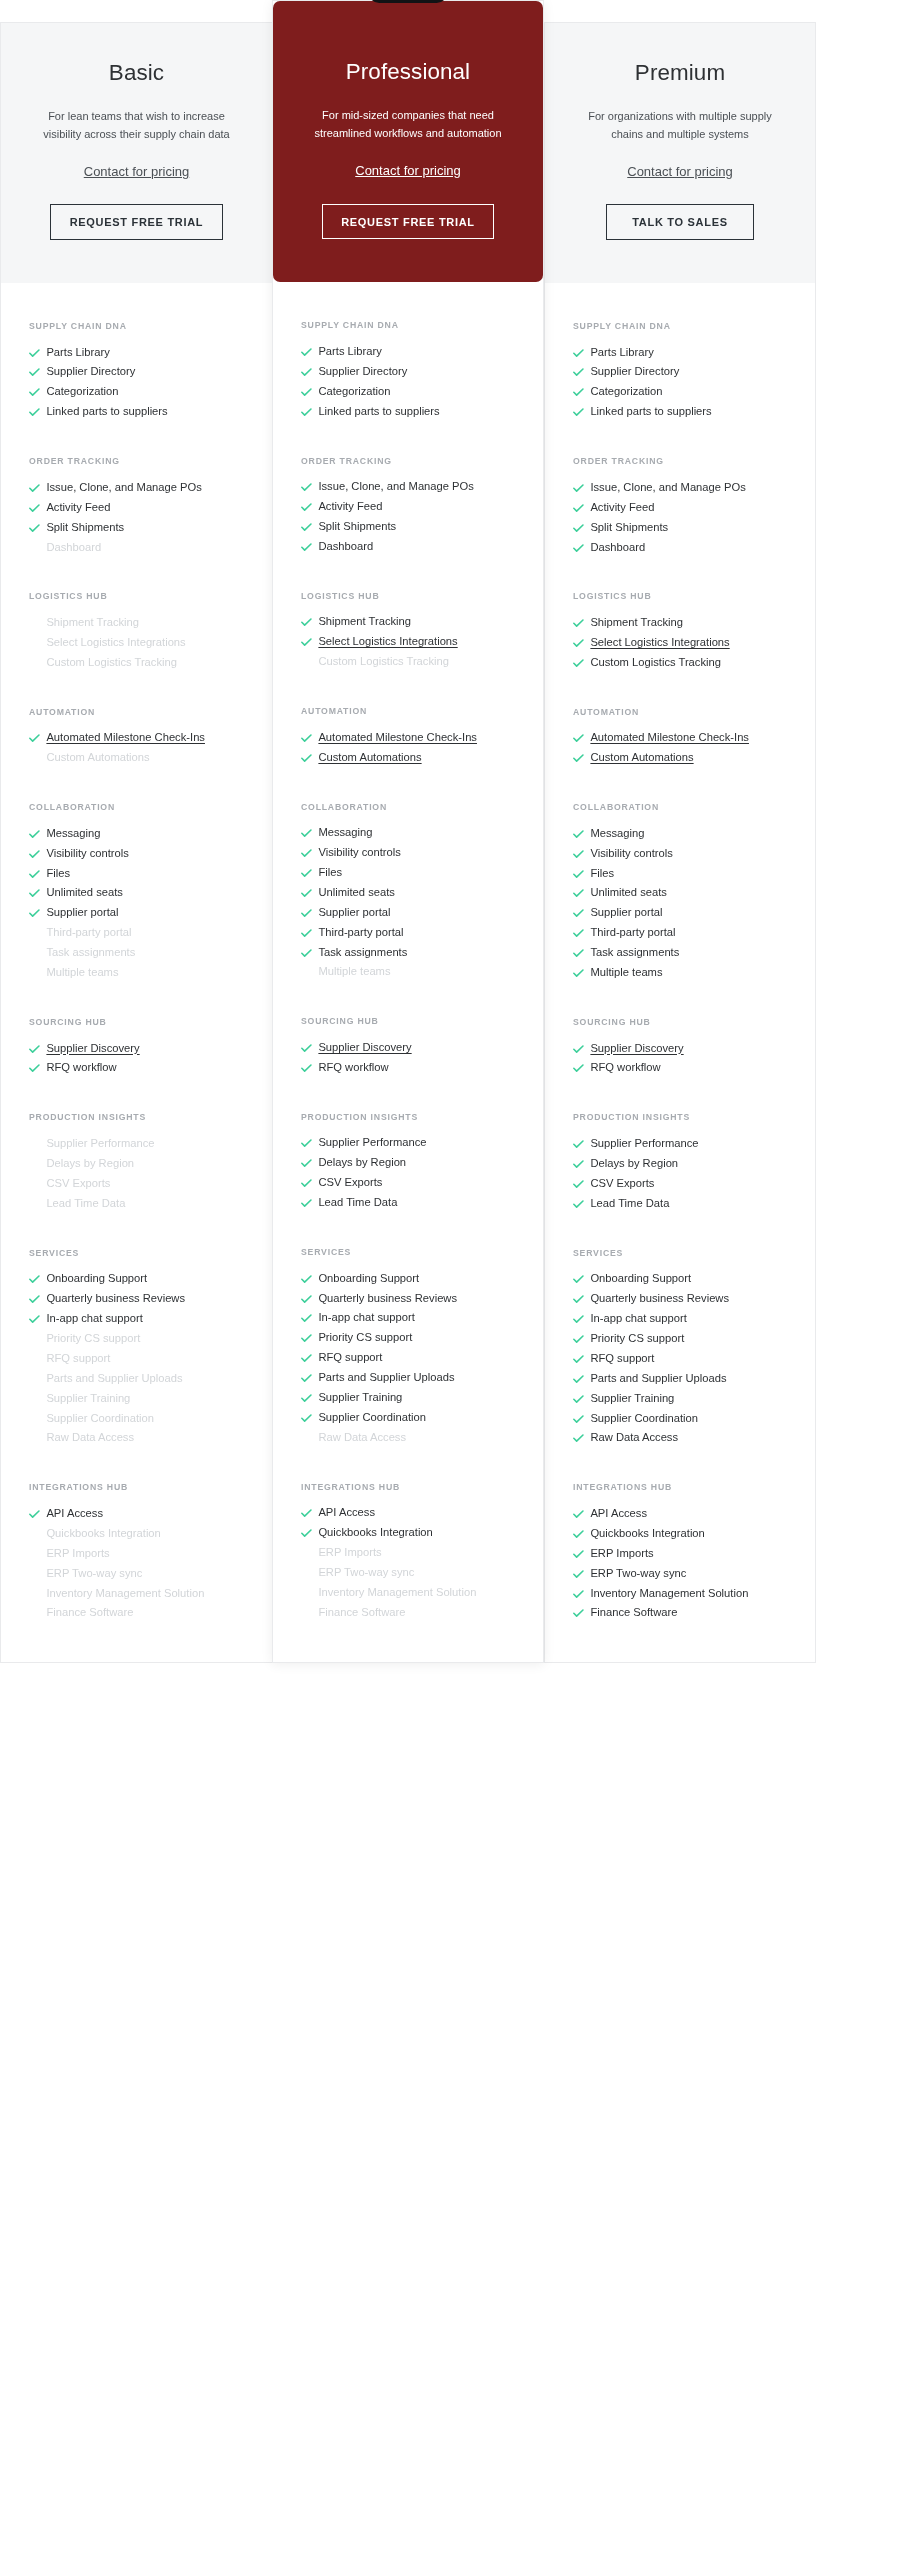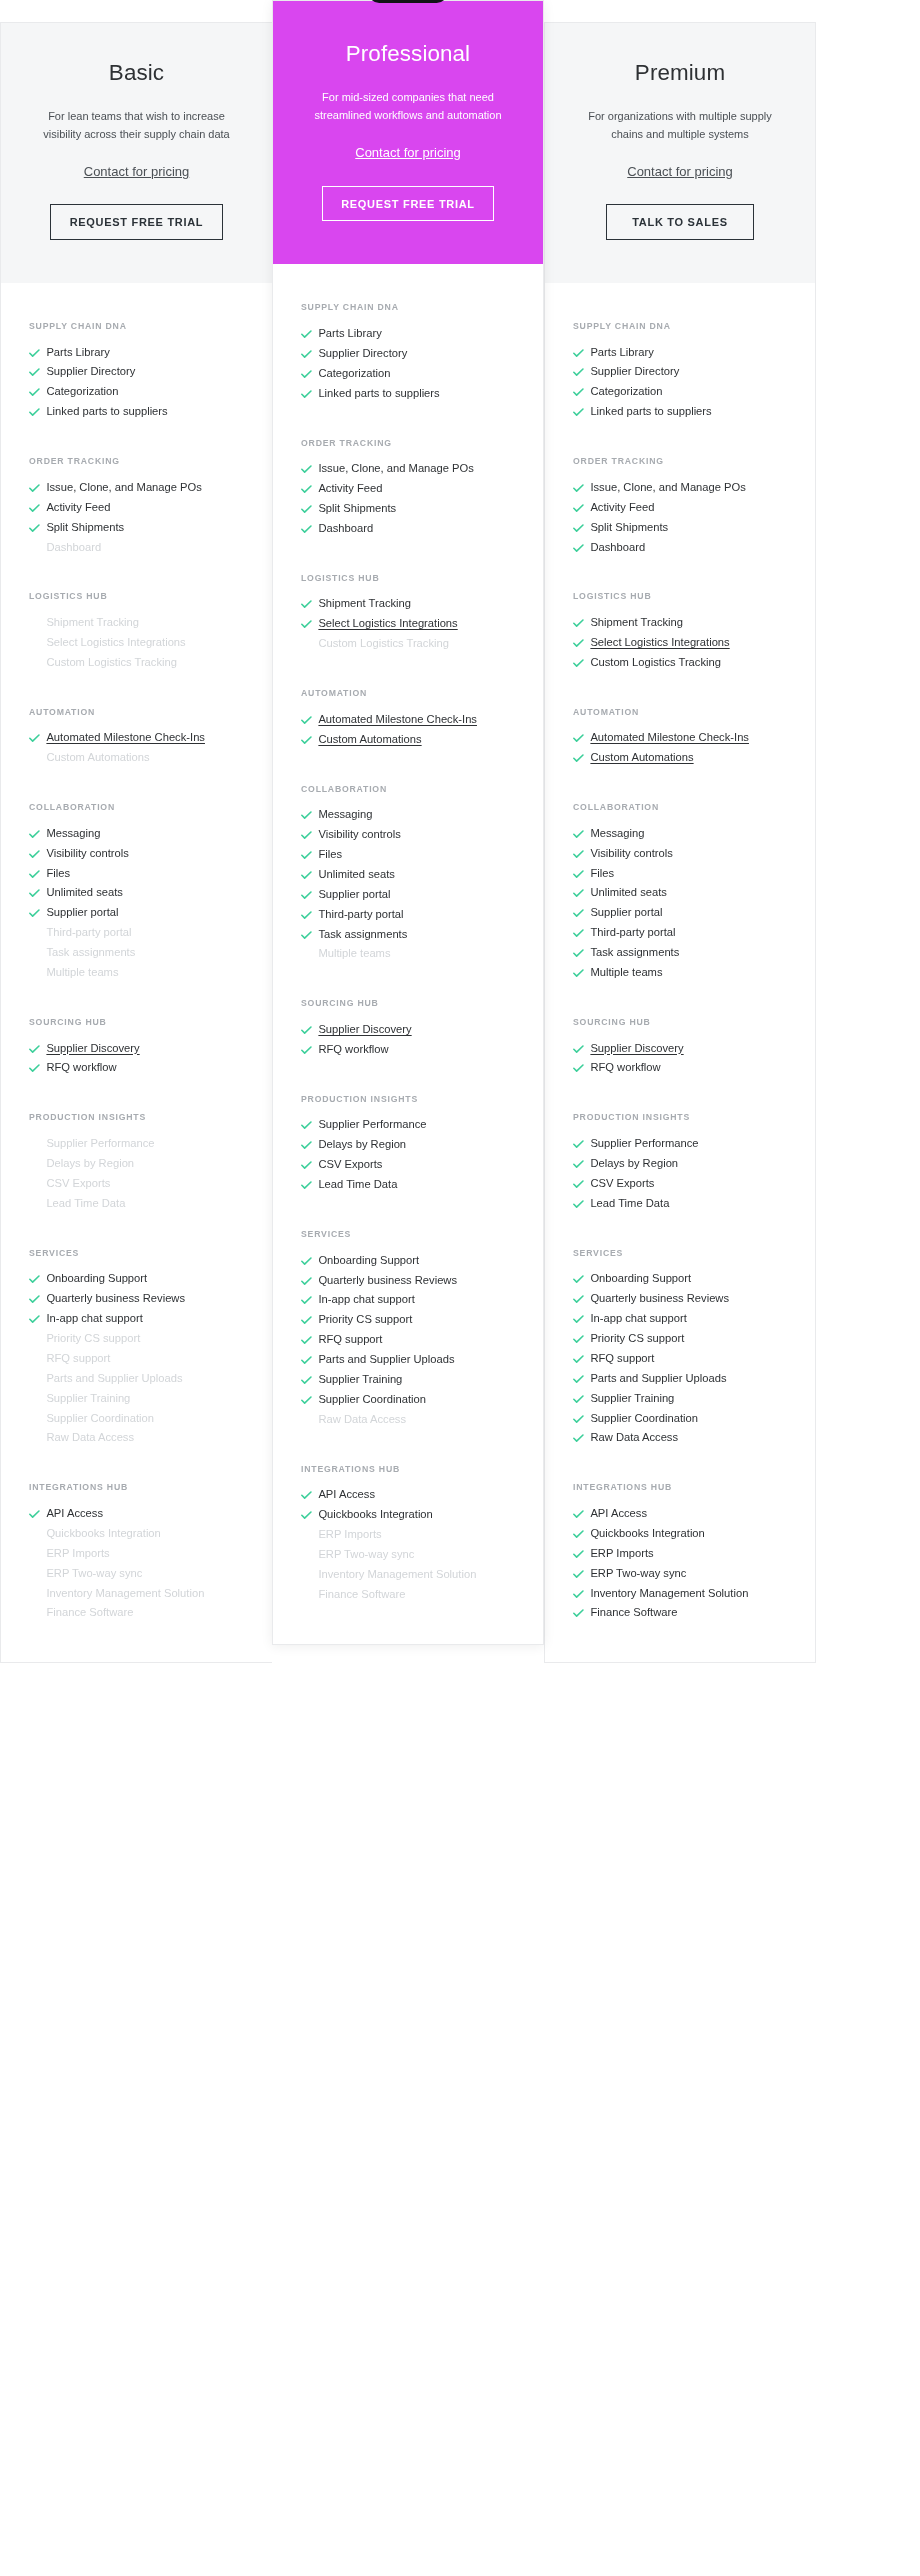--- a/index.html
+++ b/index.html
@@ -41,23 +41,24 @@
     box-shadow: 0 1.7px 11.6px rgba(0,0,0,.07);
   }
 
   
   .col-head {
     background: #f5f6f7;
     padding: 37px 28px 43px;
     text-align: center;
   }
   .col.featured .col-head {
-    background: #d946ef;
-    padding-top: 40px;
+    background: #7f1d1d;
+    padding-top: 58px;
     padding-bottom: 43px;
+    border-radius: 7px;
   }
   .plan-name {
     font-size: 22.4px;
     font-weight: 400;
     color: #2e3134;
     letter-spacing: 0.1px;
     line-height: 1.2;
     margin-bottom: 21.6px;
   }
   .col.featured .plan-name { color: #ffffff; }

